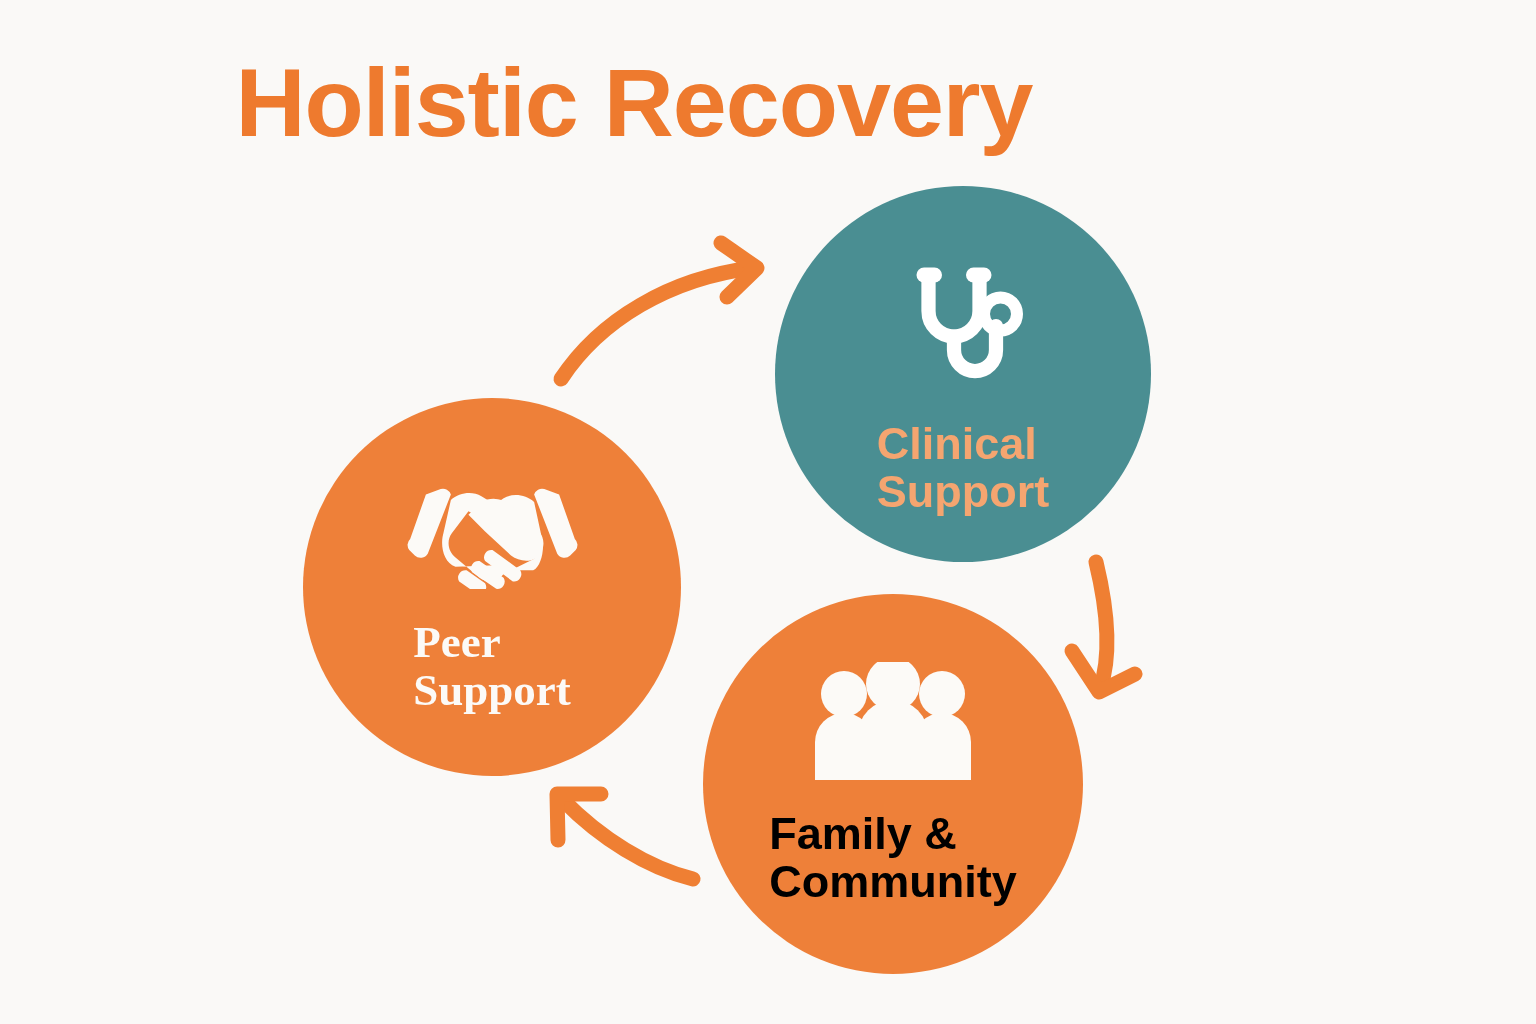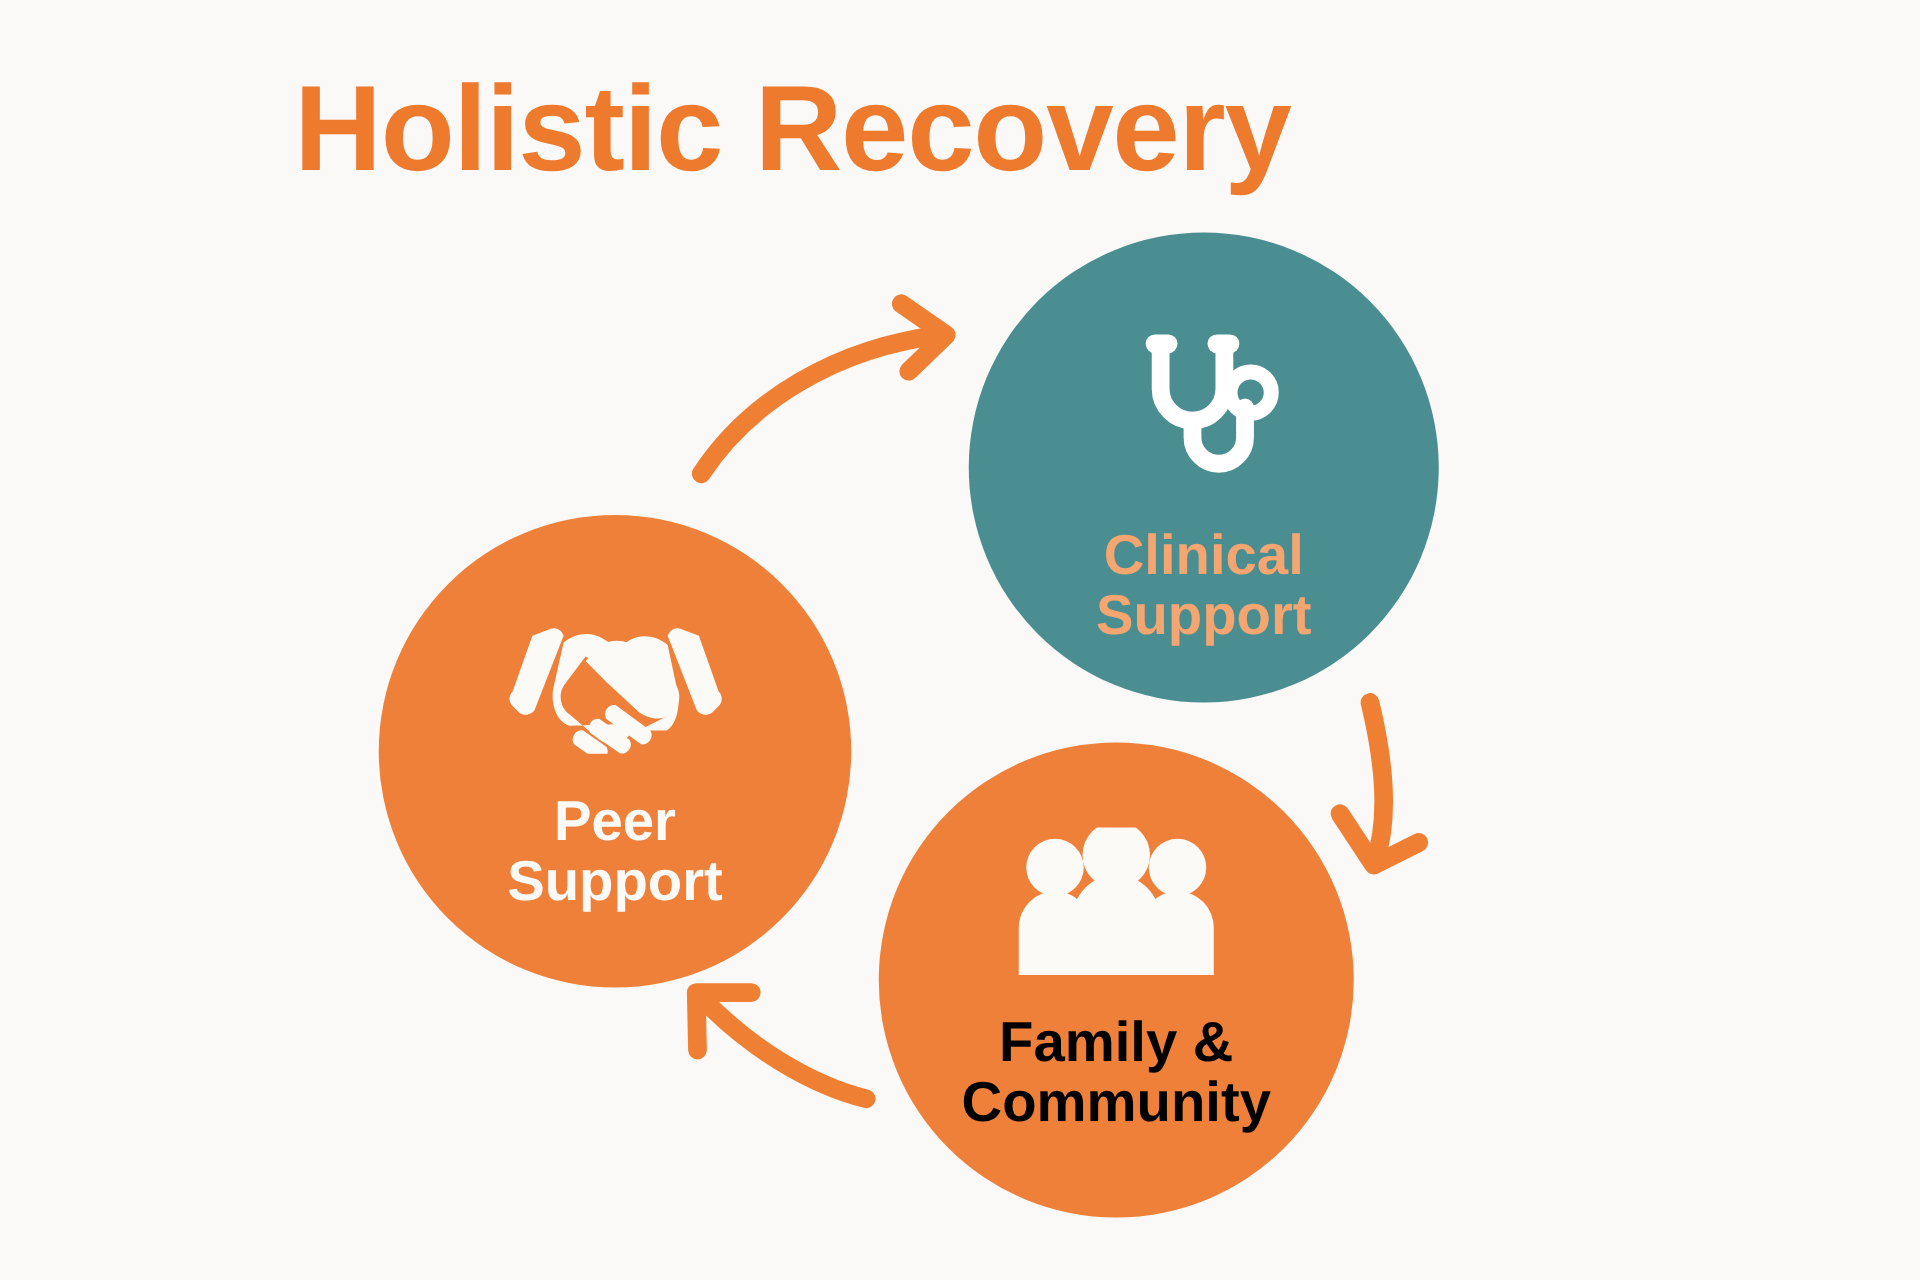--- a/index.html
+++ b/index.html
@@ -43,21 +43,21 @@
     display: flex;
     flex-direction: column;
     align-items: center;
     justify-content: flex-start;
     box-sizing: border-box;
   }
   .node-icon {
     display: block;
   }
   .node-label {
-    text-align: center;
+    text-align: left;
     font-weight: bold;
     line-height: 1.06;
     white-space: pre-line;
     user-select: none;
   }
 
   
   #node-clinical {
     left: 775px;
     top: 186px;
@@ -68,25 +68,26 @@
   }
   #node-clinical .node-label {
     color: #f5a570;
     font-size: 45px;
     margin-top: 22px;
   }
 
   
   #node-peer {
     left: 303px;
-    top: 412px;
+    top: 398px;
     width: 378px;
     height: 378px;
     background: #ee8039;
     padding-top: 76px;
+    font-family: Liberation Serif, serif;
   }
   #node-peer .node-label {
     color: #fcfaf7;
     font-size: 45px;
     margin-top: 30px;
   }
 
   
   #node-family {
     left: 703px;

